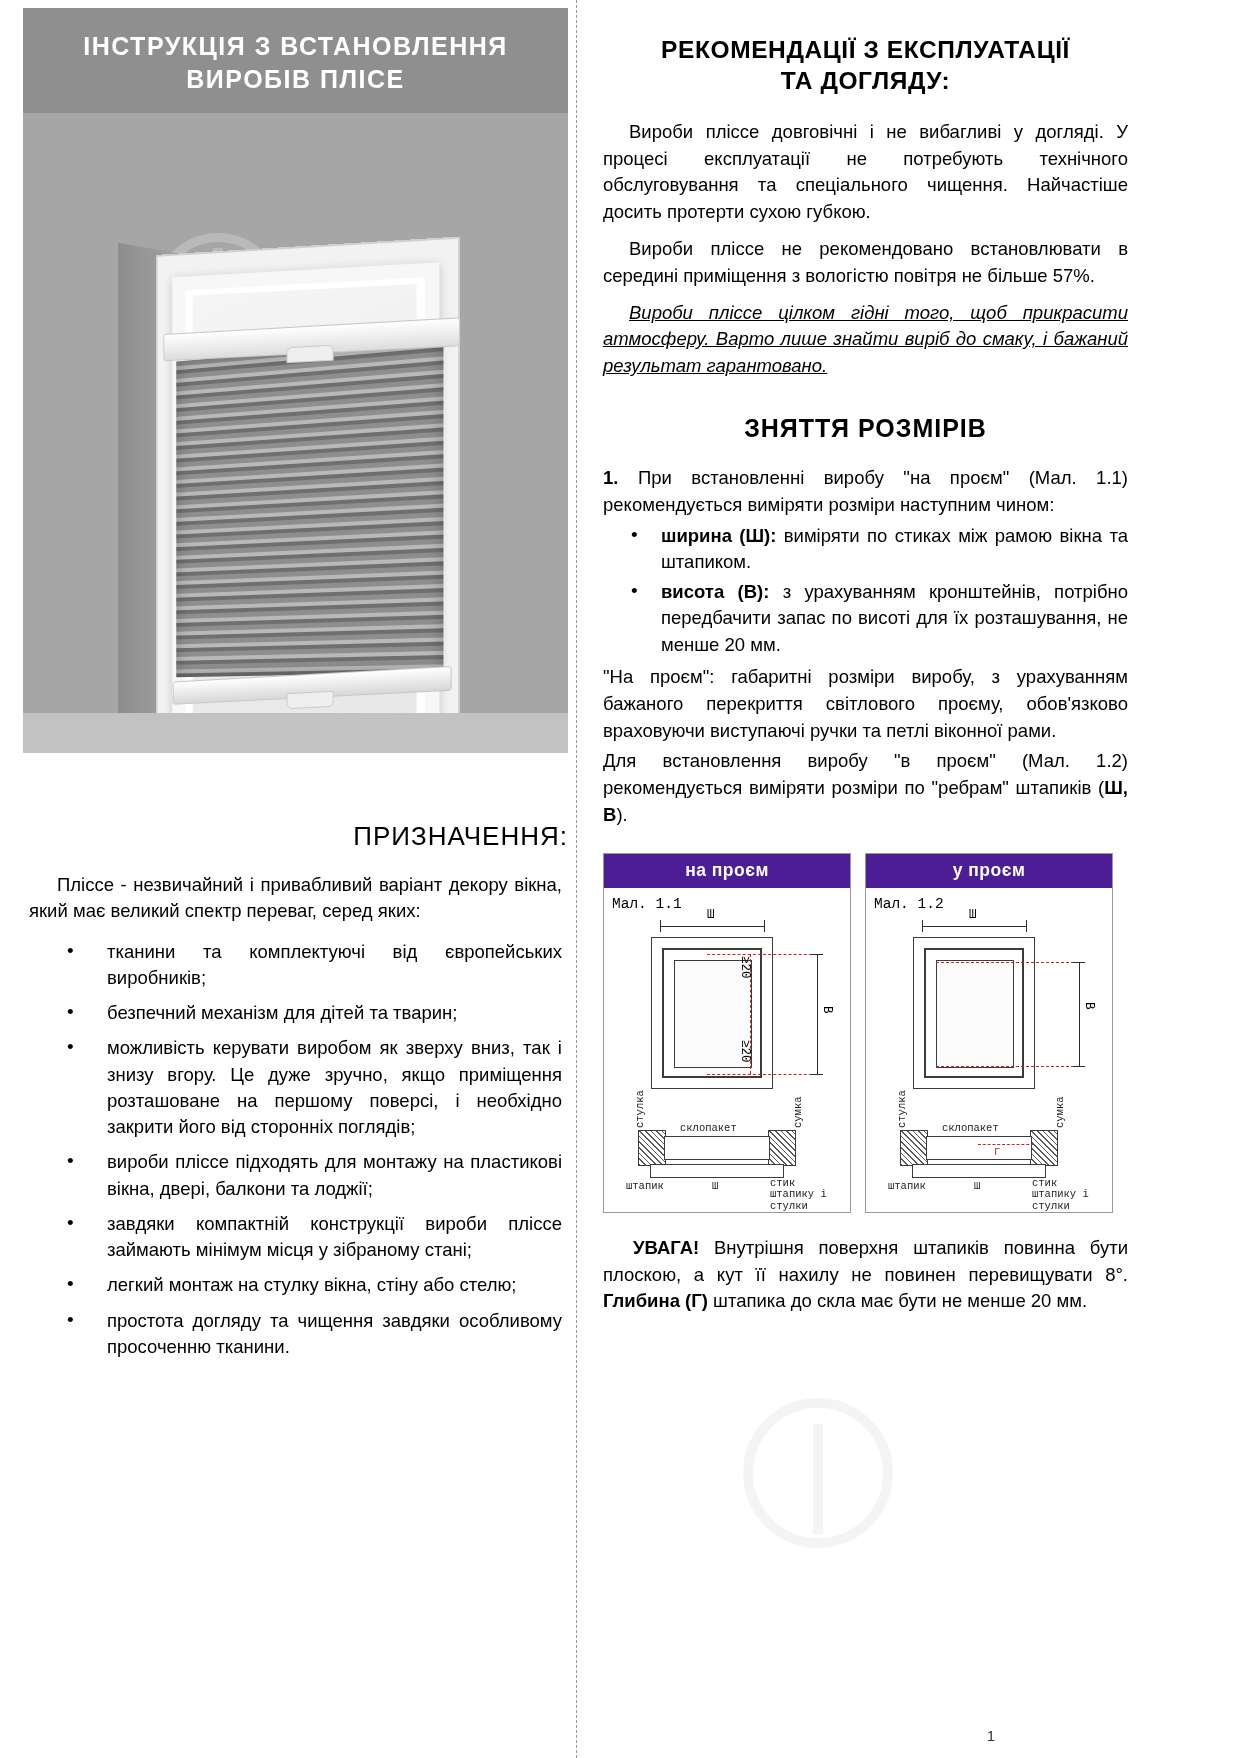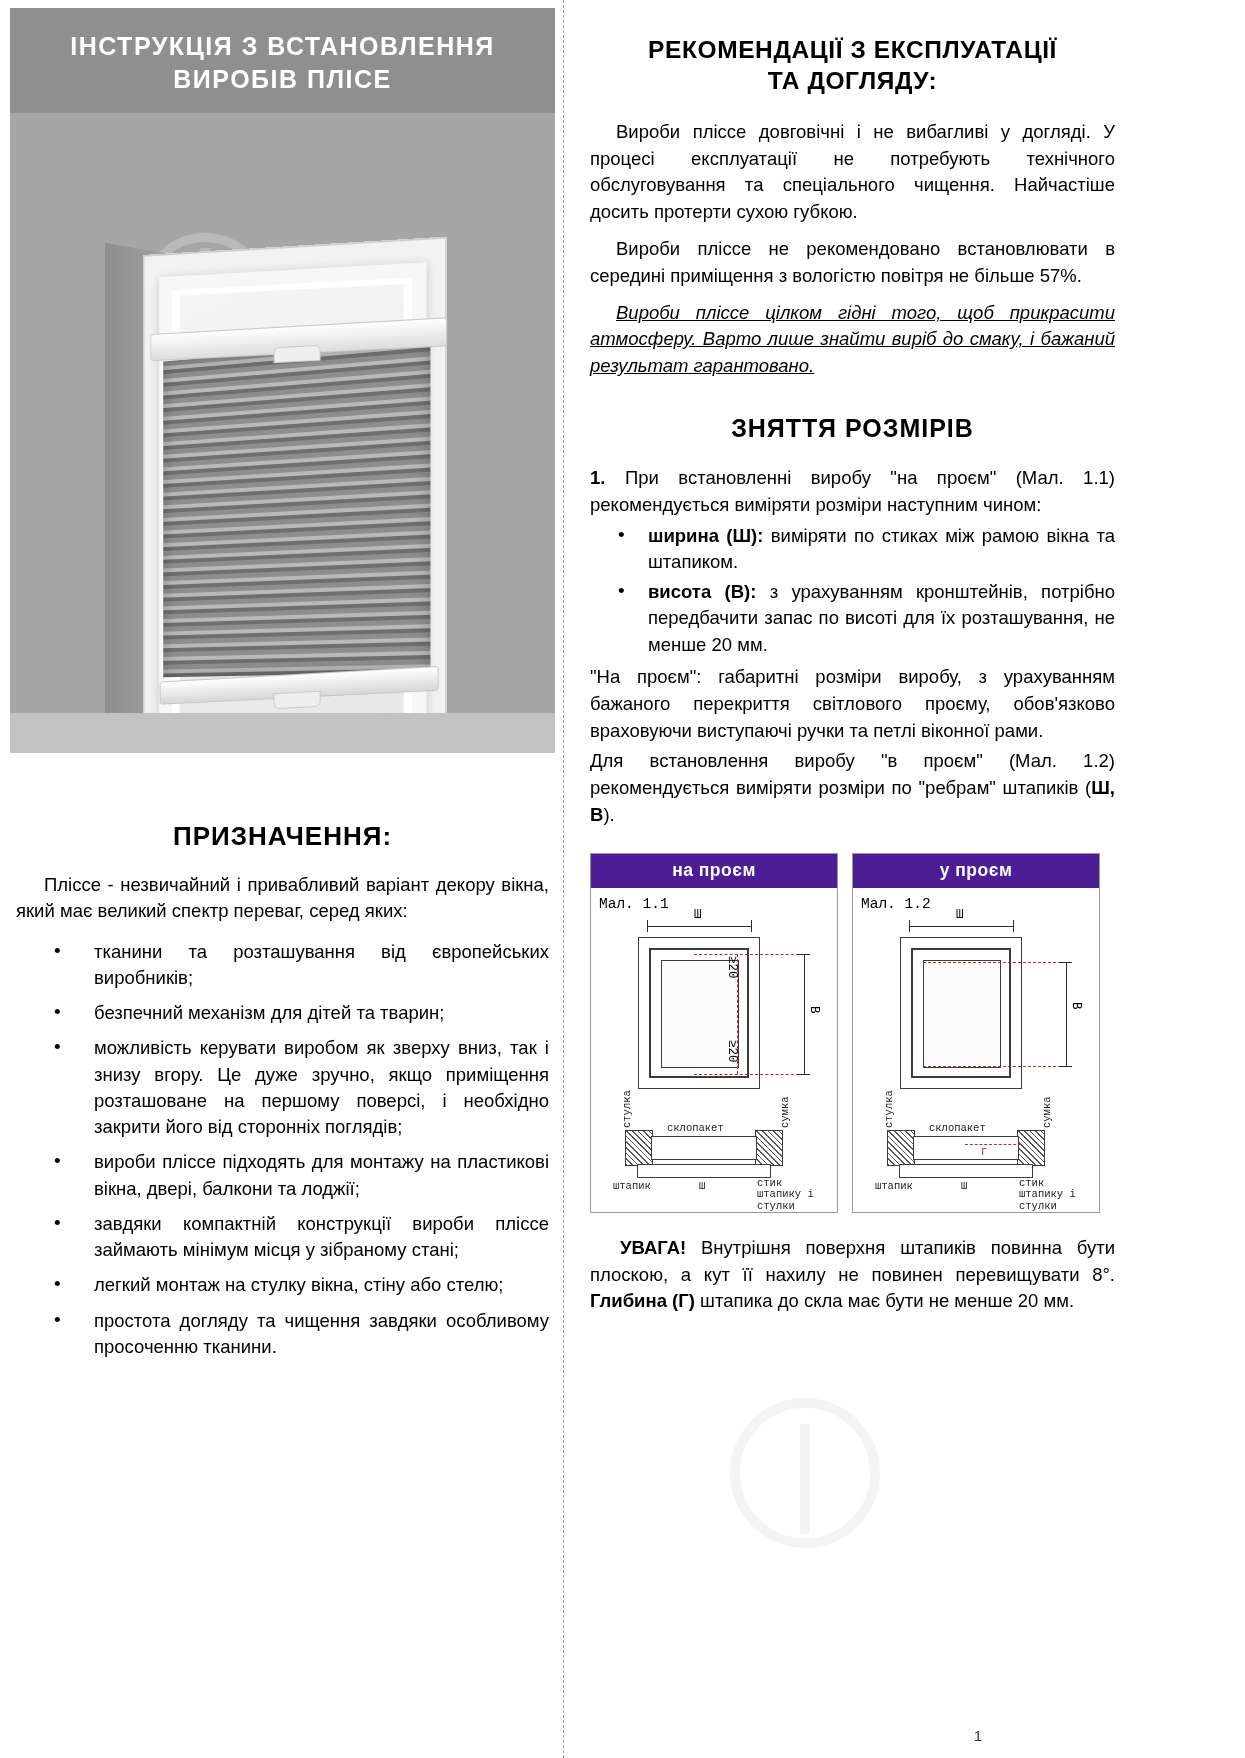--- a/index.html
+++ b/index.html
@@ -13,20 +13,21 @@
     font-family: "Liberation Sans", sans-serif;
     color: #000;
     position: relative;
     overflow: hidden;
   }
   .page {
     position: relative;
     width: 1000px;
     height: 1758px;
     box-sizing: border-box;
+    margin-left: 13px;
   }
 
   
   .left-col {
     position: absolute;
     left: 10px;
     top: 8px;
     width: 545px;
     height: 1742px;
   }
@@ -126,23 +127,23 @@
     background:#efefef; border:1px solid #c9c9c9; border-radius:6px 6px 0 0;
     transform: perspective(900px) rotateY(-11deg) skewY(-3deg);
     z-index:5;
   }
   .floor {
     position:absolute; left:0; top:600px; width:545px; height:40px;
     background:#c2c2c2;
   }
 
   .section-h2 {
-    text-align:center;
+    text-align:right;
     font-size: 26px;
-    font-weight: bold;
+    font-weight: normal;
     letter-spacing: 1px;
     margin: 68px 0 20px 0;
   }
   .p-indent {
     font-size: 18.5px;
     line-height: 1.42;
     text-align: justify;
     text-indent: 28px;
     margin: 0 6px 14px 6px;
   }
@@ -364,21 +365,21 @@
 
       </div>
       <div class="floor"></div>
     </div>
 
     <div class="section-h2">ПРИЗНАЧЕННЯ:</div>
 
     <p class="p-indent">Пліссе - незвичайний і привабливий варіант декору вікна, який має великий спектр переваг, серед яких:</p>
 
     <ul class="bullets">
-      <li>тканини та розташування від європейських виробників;</li>
+      <li>тканини та комплектуючі від європейських виробників;</li>
       <li>безпечний механізм для дітей та тварин;</li>
       <li>можливість керувати виробом як зверху вниз, так і знизу вгору. Це дуже зручно, якщо приміщення розташоване на першому поверсі, і необхідно закрити його від сторонніх поглядів;</li>
       <li>вироби пліссе підходять для монтажу на пластикові вікна, двері, балкони та лоджії;</li>
       <li>завдяки компактній конструкції вироби пліссе займають мінімум місця у зібраному стані;</li>
       <li>легкий монтаж на стулку вікна, стіну або стелю;</li>
       <li>простота догляду та чищення завдяки особливому просоченню тканини.</li>
     </ul>
   </div>
 
   <div class="right-col">

